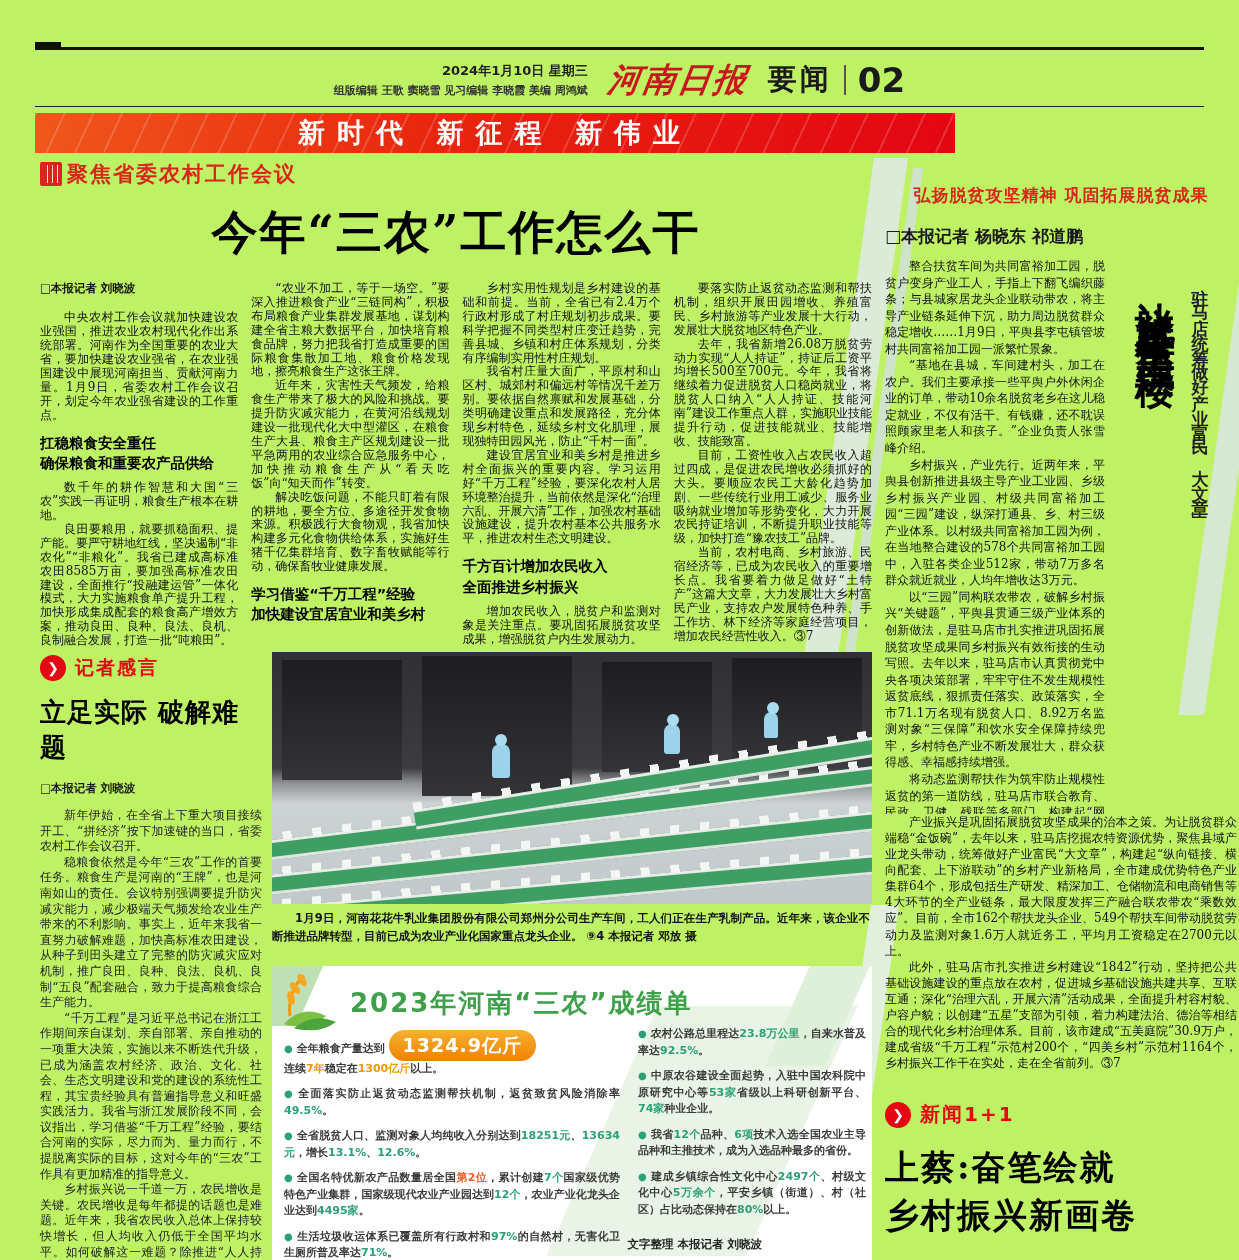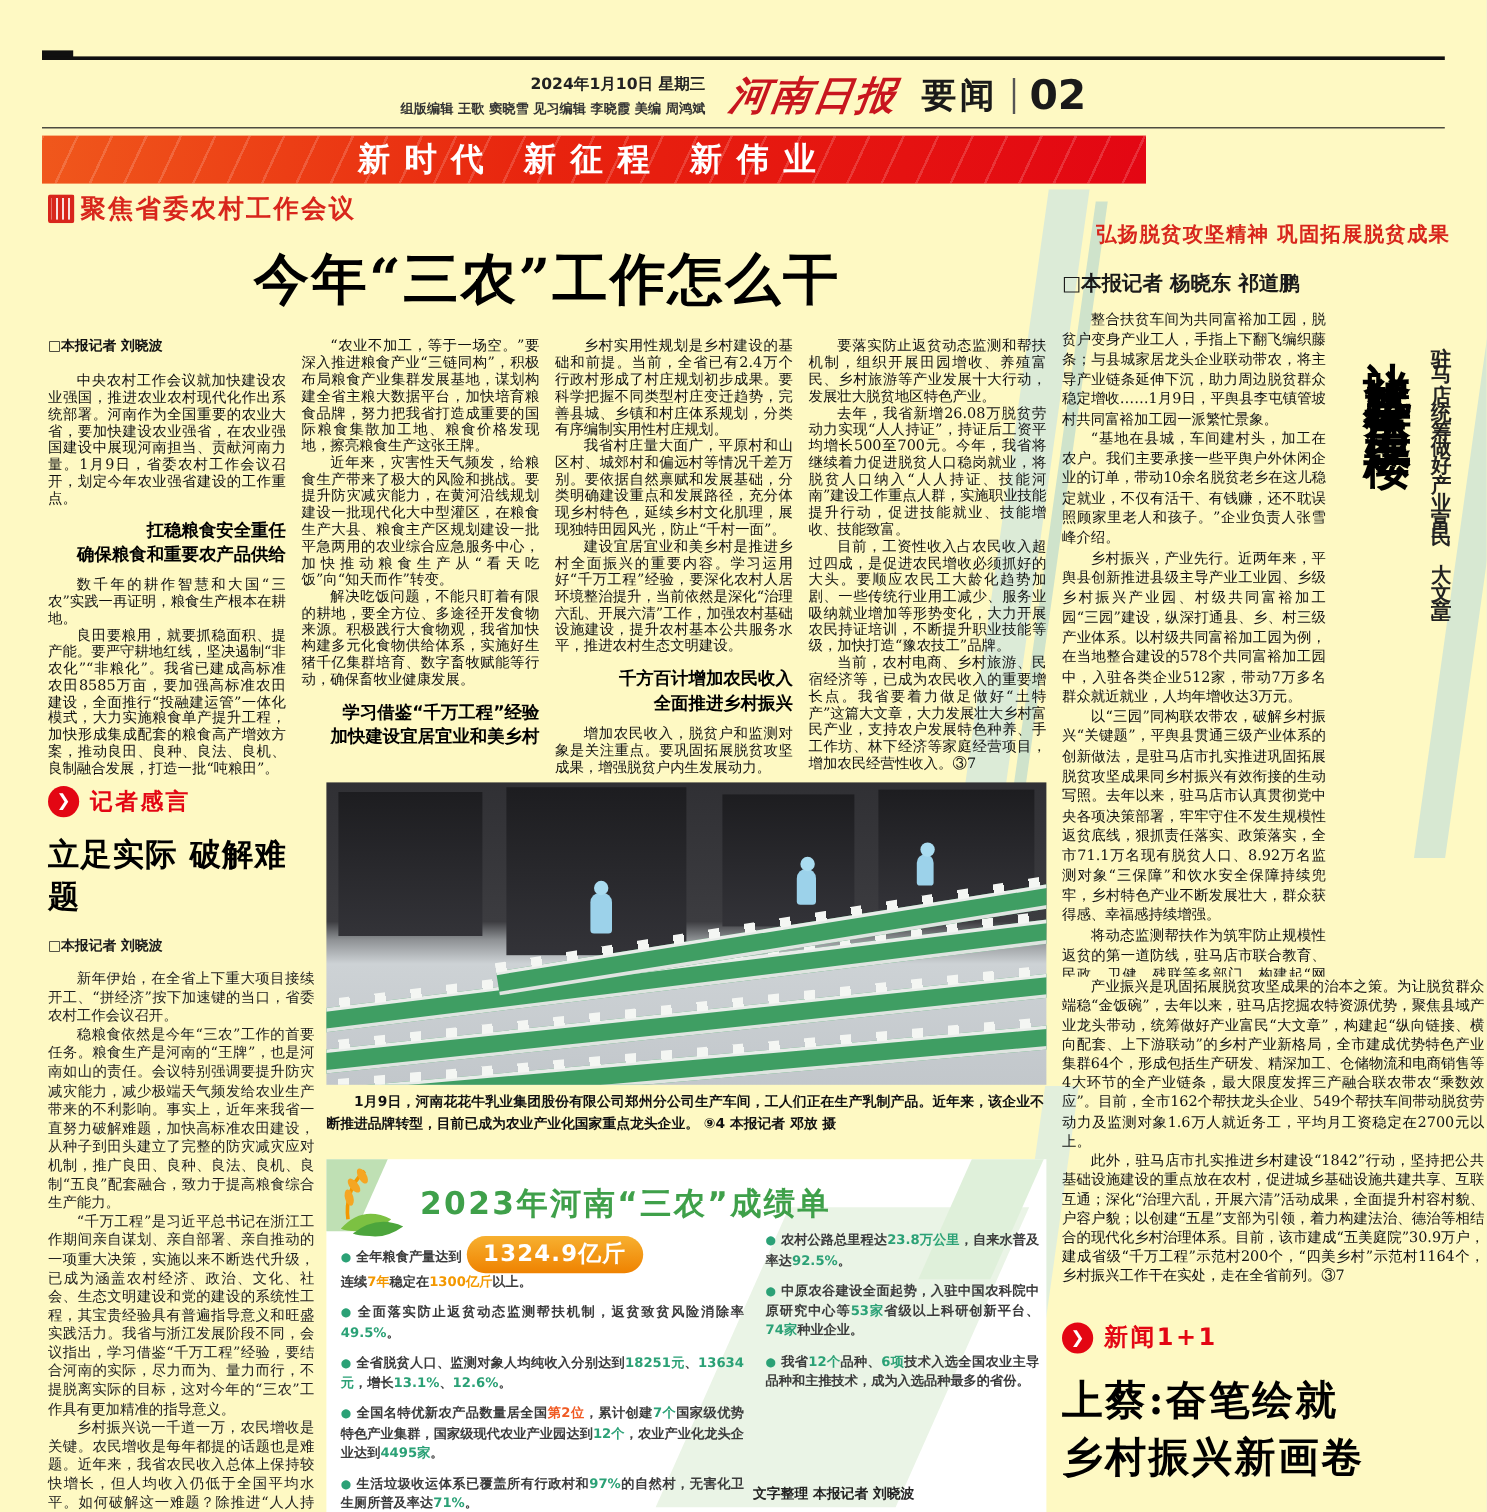--- a/index.html
+++ b/index.html
@@ -1,16 +1,16 @@
 <!DOCTYPE html>
 <html><head>
 <meta charset="utf-8">
 <style>
   html,body{margin:0;padding:0;background:#e9e9e9;}
-  .page{position:relative;width:1239px;height:1260px;background:#fef9c3;overflow:hidden;
+  .page{position:relative;width:1239px;height:1260px;background:#bef264;overflow:hidden;
         font-family:"DejaVu Sans","Liberation Sans",sans-serif;color:#1a1a1a;}
   
   .top-rule{position:absolute;left:35px;top:47px;width:1169px;height:3px;background:#101010;}
   .top-tab{position:absolute;left:35px;top:42px;width:26px;height:8px;background:#101010;}
   .header-row{position:absolute;left:35px;top:56px;width:1169px;height:48px;
               display:flex;justify-content:center;align-items:center;gap:20px;}
   .hdr-meta{text-align:right;line-height:1.6;}
   .hdr-date{font-size:13px;font-weight:bold;color:#222;}
   .hdr-editors{font-size:11px;font-weight:bold;color:#333;}
   .masthead{color:#c8161e;font-family:"DejaVu Serif","Liberation Serif",serif;
@@ -38,21 +38,21 @@
   .kicker-label{color:#d8261c;font-size:21px;font-weight:900;letter-spacing:2px;}
   .main-headline{margin-top:14px;text-align:center;font-family:"DejaVu Serif","Liberation Serif",serif;
         font-weight:900;font-size:46px;letter-spacing:2px;color:#000;}
   .cols-wrap{margin-top:18px;height:378px;overflow:hidden;}
   .cols{column-count:4;column-gap:13px;font-family:"DejaVu Serif","Liberation Serif",serif;
         font-size:12px;line-height:1.16;text-align:justify;color:#111;}
   .cols p{margin:0;text-indent:2em;}
   .cols .byl{font-family:"DejaVu Sans","Liberation Sans",sans-serif;font-weight:bold;
         font-size:11.5px;text-indent:0;margin-bottom:16px;}
   .cols h4{font-family:"DejaVu Sans","Liberation Sans",sans-serif;font-weight:900;
-        font-size:14.5px;line-height:1.4;text-align:right;margin:10px 0 8px;color:#000;}
+        font-size:14.5px;line-height:1.4;text-align:left;margin:10px 0 8px;color:#000;}
   
   .commentary{position:absolute;left:40px;top:655px;width:222px;z-index:2;}
   .flag-row{display:flex;align-items:center;gap:9px;}
   .flag-circle{width:26px;height:26px;border-radius:50%;background:#e30613;color:#fff;
         display:flex;align-items:center;justify-content:center;font-size:14px;font-weight:900;}
   .flag-label{color:#e30613;font-size:19px;font-weight:900;letter-spacing:2px;}
   .comm-headline{margin:14px 0 0;font-family:"DejaVu Serif","Liberation Serif",serif;
         font-weight:900;font-size:26px;letter-spacing:1px;color:#000;}
   .comm-byline{margin:16px 0 12px;font-size:11.5px;font-weight:bold;}
   .comm-body{font-family:"DejaVu Serif","Liberation Serif",serif;font-size:12px;line-height:1.3;
@@ -217,20 +217,21 @@
       </div>
       <div class="sc-bullet"><span class="dot">●</span><span><span>全面落实防止返贫动态监测帮扶机制，返贫致贫风险消除率</span><span class="seg-g">49.5%</span><span>。</span></span></div>
       <div class="sc-bullet"><span class="dot">●</span><span><span>全省脱贫人口、监测对象人均纯收入分别达到</span><span class="seg-g">18251元</span><span>、</span><span class="seg-g">13634元</span><span>，增长</span><span class="seg-g">13.1%</span><span>、</span><span class="seg-g">12.6%</span><span>。</span></span></div>
       <div class="sc-bullet"><span class="dot">●</span><span><span>全国名特优新农产品数量居全国</span><span class="seg-r">第2位</span><span>，累计创建</span><span class="seg-g">7个</span><span>国家级优势特色产业集群，国家级现代农业产业园达到</span><span class="seg-g">12个</span><span>，农业产业化龙头企业达到</span><span class="seg-g">4495家</span><span>。</span></span></div>
       <div class="sc-bullet"><span class="dot">●</span><span><span>生活垃圾收运体系已覆盖所有行政村和</span><span class="seg-g">97%</span><span>的自然村，无害化卫生厕所普及率达</span><span class="seg-g">71%</span><span>。</span></span></div>
     </div>
     <div class="sc-col sc-right">
       <div class="sc-bullet"><span class="dot">●</span><span><span>农村公路总里程达</span><span class="seg-g">23.8万公里</span><span>，自来水普及率达</span><span class="seg-g">92.5%</span><span>。</span></span></div>
       <div class="sc-bullet"><span class="dot">●</span><span><span>中原农谷建设全面起势，入驻中国农科院中原研究中心等</span><span class="seg-g">53家</span><span>省级以上科研创新平台、</span><span class="seg-g">74家</span><span>种业企业。</span></span></div>
       <div class="sc-bullet"><span class="dot">●</span><span><span>我省</span><span class="seg-g">12个</span><span>品种、</span><span class="seg-g">6项</span><span>技术入选全国农业主导品种和主推技术，成为入选品种最多的省份。</span></span></div>
+      <div class="sc-bullet"><span class="dot">●</span><span><span>建成乡镇综合性文化中心</span><span class="seg-g">2497个</span><span>、村级文化中心</span><span class="seg-g">5万余个</span><span>，平安乡镇（街道）、村（社区）占比动态保持在</span><span class="seg-g">80%</span><span>以上。</span></span></div>
     </div>
     <div class="sc-footer">文字整理 本报记者 刘晓波</div>
   </div>
 
   <div class="right-col">
     <div class="r-kicker">弘扬脱贫攻坚精神 巩固拓展脱贫成果</div>
     <div class="r-byline">□本报记者 杨晓东 祁道鹏</div>
     <div class="r-row">
       <div class="r-text">
         <p>整合扶贫车间为共同富裕加工园，脱贫户变身产业工人，手指上下翻飞编织藤条；与县城家居龙头企业联动带农，将主导产业链条延伸下沉，助力周边脱贫群众稳定增收……1月9日，平舆县李屯镇管坡村共同富裕加工园一派繁忙景象。</p>

